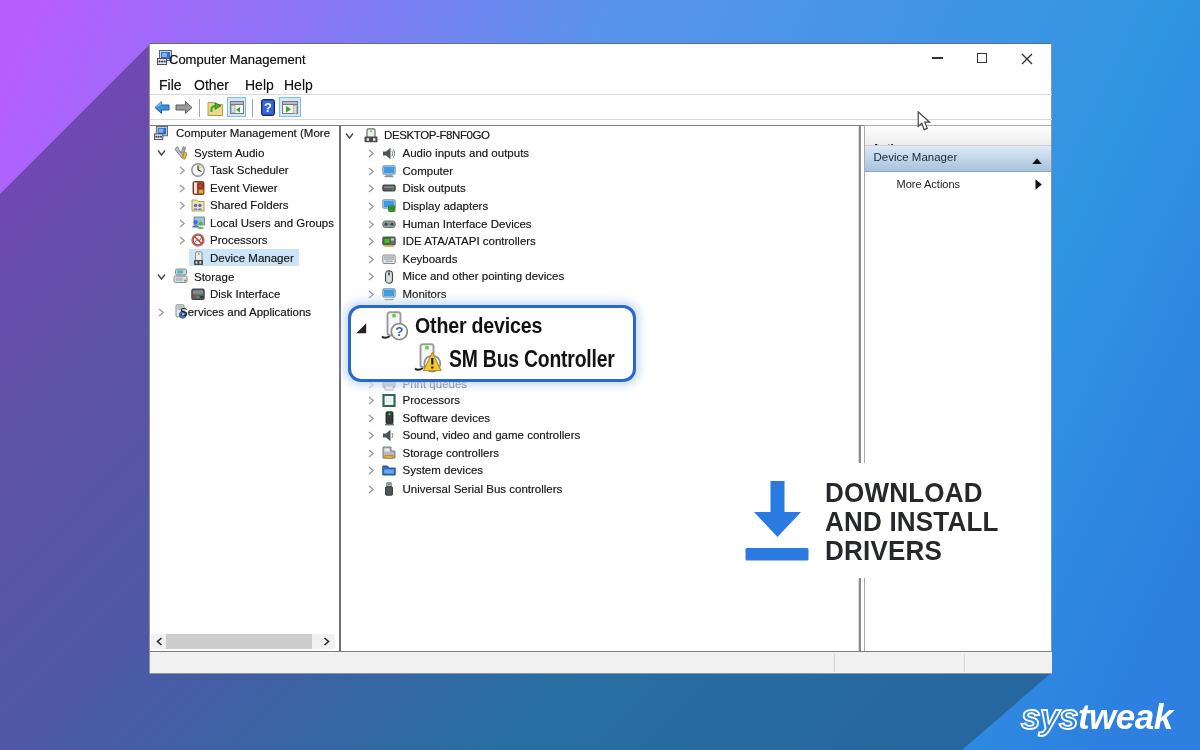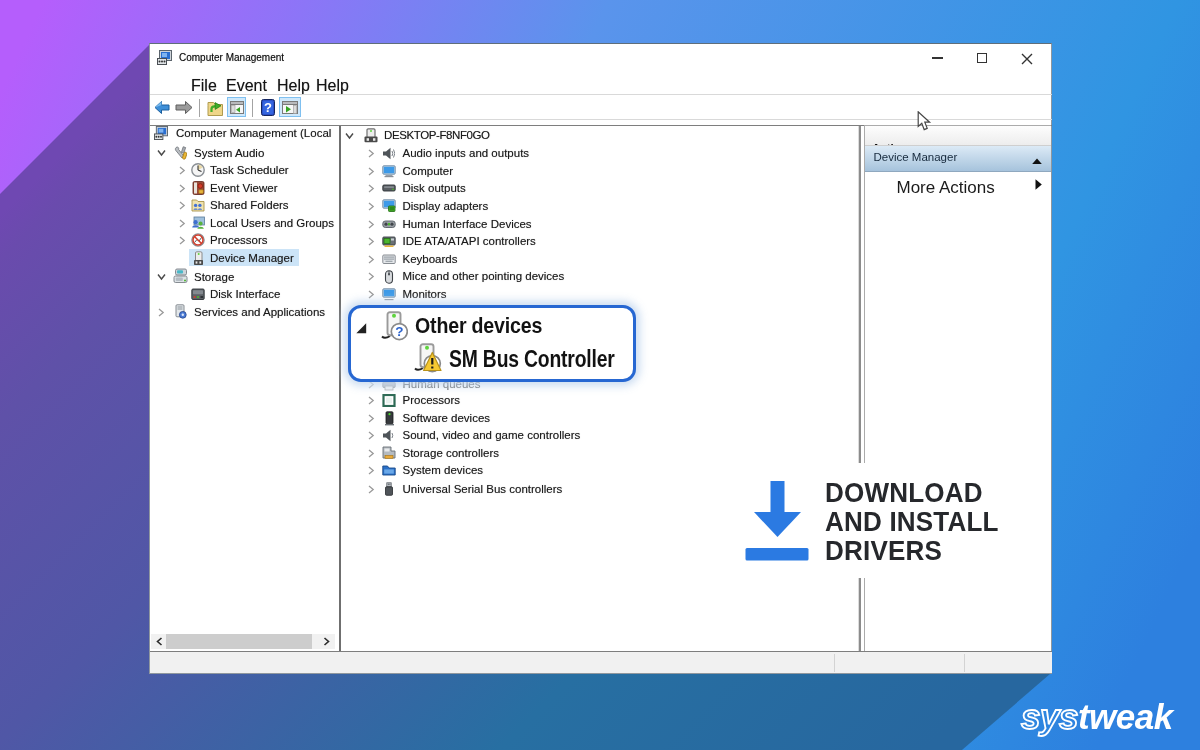--- a/index.html
+++ b/index.html
@@ -6,24 +6,24 @@
        font-family:"Liberation Sans",sans-serif;}
   .abs{position:absolute;}
   #bg{left:0;top:0;width:1200px;height:750px;
       background:linear-gradient(115deg,#b55efc 2.8%,#8c75f7 19.8%,#5a94ec 39.3%,#3095e2 76%,#2d80df 93.3%);}
   #bgshadow{left:0;top:0;width:1200px;height:750px;
       background:linear-gradient(135deg,#6f48b2 11%,#6a4bad 13.3%,#5f51a8 21.5%,#5057a6 38%,#276fa2 64%,#27679f 86%);
       clip-path:polygon(150px 44px,1050px 44px,1050px 674px,962px 750px,0 750px,0 194px);}
   
   #win{left:149px;top:43px;width:903px;height:631px;background:#fff;
        border:1px solid #8f979e;border-top-color:#5f6e7a;box-sizing:border-box;}
-  #titlebar-txt{left:179px;top:52px;font-size:10px;color:#101010;text-shadow:0 0 0.7px rgba(16,16,16,0.5);}
+  #titlebar-txt{left:169px;top:52px;font-size:13px;color:#101010;text-shadow:0 0 0.7px rgba(16,16,16,0.5);}
   .capbtn{color:#333;}
   
-  .menu{top:77px;font-size:16px;color:#141414;text-shadow:0 0 0.7px rgba(20,20,20,0.5);margin-left:32px;}
+  .menu{top:77px;font-size:14px;color:#141414;text-shadow:0 0 0.7px rgba(20,20,20,0.5);}
   
   .hline{height:1px;background:#d9d9d9;}
   .darkline{height:1px;background:#7e7e7e;}
   .vdiv{width:2px;background:#6f6f6f;}
   
   .row{position:absolute;height:17px;display:flex;align-items:center;font-size:11.5px;color:#1b1b1b;white-space:nowrap;text-shadow:0 0 0.7px rgba(27,27,27,0.5);}
   
   #actions-pane{left:864px;top:125px;width:187px;height:526px;background:#fff;border-left:1px solid #ababab;border-top:1px solid #ababab;box-sizing:border-box;}
   
   #statusbar{left:150px;top:652px;width:902px;height:21px;background:#f1f1f1;}
@@ -51,21 +51,21 @@
     <circle cx="7.5" cy="11.5" r="1" fill="#333"></circle>
 </svg>
 <div id="titlebar-txt" class="abs">Computer Management</div>
 <div class="abs capbtn" style="left:932px;top:57px;width:11px;height:1.6px;background:#333"></div>
 <div class="abs capbtn" style="left:977px;top:53px;width:8px;height:8px;border:1.4px solid #333"></div>
 <svg class="abs" style="left:1021px;top:52.5px" width="12" height="12" viewBox="0 0 12 12">
     <path d="M1,1 L11,11 M11,1 L1,11" stroke="#333" stroke-width="1.4"></path>
   </svg>
 
 <div class="abs menu" style="left:159px">File</div>
-<div class="abs menu" style="left:194px">Event</div>
+<div class="abs menu" style="left:194px">Other</div>
 <div class="abs menu" style="left:245px">Help</div>
 <div class="abs menu" style="left:284px">Help</div>
 <div class="abs hline" style="left:150px;top:94px;width:902px"></div>
 
 <svg class="abs" style="left:154px;top:100px" width="16" height="15" viewBox="0 0 16 15">
   <path d="M7.5,1.5 L1,7.5 L7.5,13.5 L7.5,10 L15,10 L15,5 L7.5,5 Z" fill="#3e8fd8" stroke="#1b5f9e" stroke-width="1"></path>
   <path d="M7.5,1.5 L1,7.5 L7.5,5 Z" fill="#7bbcf0" stroke="none"></path>
 </svg>
 <svg class="abs" style="left:175px;top:100px" width="18" height="15" viewBox="0 0 18 15">
   <path d="M10.5,1.5 L17,7.5 L10.5,13.5 L10.5,10 L1,10 L1,5 L10.5,5 Z" fill="#9b9b9b" stroke="#5f5f5f" stroke-width="1"></path>
@@ -105,21 +105,21 @@
 <div id="actions-pane" class="abs"></div>
 <div class="abs" style="left:865px;top:126px;width:186px;height:19px;background:linear-gradient(#fdfdfd,#ededed)"></div>
 <div class="abs" style="left:872px;top:142px;font-size:11.5px;font-weight:bold;color:#101010">Actions</div>
 <div class="abs" style="left:865px;top:145px;width:186px;height:1px;background:#cfcfcf"></div>
 <div class="abs" style="left:865px;top:146px;width:186px;height:25px;background:linear-gradient(#dceaf6,#a6c3dc);border-bottom:1px solid #8fa8bf">
   <div style="position:absolute;left:8.5px;top:5px;font-size:11.5px;color:#16293c">Device Manager</div>
   <svg style="position:absolute;left:167px;top:12px" width="10" height="7" viewBox="0 0 10 7">
       <polygon points="5,0.5 9.8,6 0.2,6" fill="#111"></polygon>
     </svg>
 </div>
-<div class="abs" style="left:896.5px;top:177.5px;font-size:17px;color:#1b1b1b">More Actions</div>
+<div class="abs" style="left:896.5px;top:177.5px;font-size:11px;color:#1b1b1b">More Actions</div>
 <svg class="abs" style="left:1034.5px;top:179px" width="7" height="11" viewBox="0 0 7 11">
     <polygon points="0.5,0.2 6.8,5.5 0.5,10.8" fill="#111"></polygon>
   </svg>
 <div class="abs darkline" style="left:150px;top:651px;width:902px"></div>
 <div id="statusbar" class="abs"></div>
 <div class="abs" style="left:834px;top:654px;width:1px;height:18px;background:#d3d3d3"></div>
 <div class="abs" style="left:964px;top:654px;width:1px;height:18px;background:#d3d3d3"></div>
 
 <div class="abs" style="left:151px;top:634px;width:184px;height:15px;background:#f1f1f1"></div>
 <div class="abs" style="left:166px;top:634px;width:146px;height:15px;background:#cdcdcd"></div>
@@ -136,21 +136,21 @@
 
 <svg class="abs" style="left:154px;top:126px" width="14" height="14" viewBox="0 0 15 15">
   <rect x="2.5" y="0.5" width="12" height="10" fill="#cfd4d9" stroke="#5b646c"></rect>
       <rect x="4" y="2" width="9" height="7" fill="#2a6ed0"></rect>
       <rect x="5" y="3" width="5" height="4" fill="#7fb3f0"></rect>
   <rect x="0.5" y="8.5" width="9" height="6" fill="#dfe3e6" stroke="#4a4f54"></rect>
       <circle cx="2.5" cy="11.5" r="1" fill="#333"></circle>
       <circle cx="5" cy="11.5" r="1" fill="#333"></circle>
       <circle cx="7.5" cy="11.5" r="1" fill="#333"></circle>
 </svg>
-<div class="row" style="left:176px;top:124.5px;width:162px;overflow:hidden">Computer Management (Local</div>
+<div class="row" style="left:176px;top:124.5px;width:162px;overflow:hidden">Computer Management (More</div>
 
 <svg class="abs" style="left:157px;top:149px" width="9" height="8" viewBox="0 0 9 8">
       <path d="M1,1.5 L4.5,6 L8,1.5" stroke="#4a4a4a" stroke-width="1.4" fill="none"></path>
     </svg>
 <svg class="abs" style="left:174px;top:146px" width="13" height="14" viewBox="0 0 13 14">
   <path d="M3,1 C1.5,1.5 1,3 1.6,4.2 L8,12 L10,10.4 L4.6,3.4 C5,2 4.4,1 3,1 Z" fill="#b9bdc2" stroke="#6d7277" stroke-width="0.8"></path>
   <rect x="8.2" y="1" width="2.6" height="6" fill="#a8acb2" stroke="#6d7277" stroke-width="0.7" transform="rotate(18 9.5 4)"></rect>
   <rect x="9.2" y="6.2" width="3" height="7" rx="1.4" fill="#eab735" stroke="#a87d14" stroke-width="0.8" transform="rotate(18 10.7 9.7)"></rect>
 </svg>
 <div class="row" style="left:194px;top:144px">System Audio</div>
@@ -244,21 +244,21 @@
 <svg class="abs" style="left:157px;top:307.5px" width="8" height="9" viewBox="0 0 8 9">
       <path d="M2,1 L6.2,4.5 L2,8" stroke="#9a9a9a" stroke-width="1.3" fill="none"></path>
     </svg>
 <svg class="abs" style="left:174px;top:304px" width="13" height="15" viewBox="0 0 13 15">
   <rect x="2" y="0.8" width="8" height="12" rx="1" fill="#e3e7ea" stroke="#798087" stroke-width="0.9"></rect>
   <rect x="3.5" y="2.4" width="5" height="1.2" fill="#9aa1a8"></rect>
       <rect x="3.5" y="4.4" width="5" height="1.2" fill="#9aa1a8"></rect>
   <circle cx="8.8" cy="10.8" r="3.4" fill="#4a7ad4" stroke="#24448a" stroke-width="0.8"></circle>
   <circle cx="8.8" cy="10.8" r="1.2" fill="#dce6f8"></circle>
 </svg>
-<div class="row" style="left:194px;top:303px">Services and Applications</div>
+<div class="row" style="left:180px;top:303px">Services and Applications</div>
 </div>
 <div id="righttree">
 
 <svg class="abs" style="left:345px;top:131.5px" width="9" height="8" viewBox="0 0 9 8">
       <path d="M1,1.5 L4.5,6 L8,1.5" stroke="#4a4a4a" stroke-width="1.4" fill="none"></path>
     </svg>
 <svg class="abs" style="left:363px;top:128px" width="16" height="15" viewBox="0 0 16 15">
   <rect x="4" y="0.8" width="8" height="9.5" rx="1.2" fill="#ededed" stroke="#707070" stroke-width="1.2"></rect>
   <circle cx="8" cy="3" r="1" fill="#5fd43e"></circle>
   <rect x="1.5" y="8.6" width="13" height="5.6" rx="1" fill="#4a4a4a"></rect>
@@ -363,21 +363,21 @@
 
 <div class="abs" style="left:360px;top:374.5px;width:260px;height:18px;opacity:0.65">
 <svg class="abs" style="left:6.5px;top:5px" width="8" height="9" viewBox="0 0 8 9">
         <path d="M2,1 L6.2,4.5 L2,8" stroke="#9a9a9a" stroke-width="1.3" fill="none"></path>
       </svg>
 <svg class="abs" style="left:22px;top:3px" width="14" height="13" viewBox="0 0 14 13">
   <rect x="3" y="0.8" width="8" height="3.5" fill="#d8dbde" stroke="#7a8087" stroke-width="0.8"></rect>
   <rect x="0.8" y="4" width="12.4" height="5.5" rx="1" fill="#9aa1a8" stroke="#5a6066" stroke-width="0.8"></rect>
   <rect x="3" y="8" width="8" height="4" fill="#e8eaec" stroke="#7a8087" stroke-width="0.8"></rect>
 </svg>
-<div class="row" style="left:42.5px;top:0.5px">Human queues</div>
+<div class="row" style="left:42.5px;top:0.5px">Print queues</div>
 </div>
 
 <svg class="abs" style="left:366.5px;top:396px" width="8" height="9" viewBox="0 0 8 9">
       <path d="M2,1 L6.2,4.5 L2,8" stroke="#9a9a9a" stroke-width="1.3" fill="none"></path>
     </svg>
 <svg class="abs" style="left:382px;top:394px" width="14" height="13" viewBox="0 0 14 13">
   <rect x="1.5" y="1" width="11" height="11" fill="#fff" stroke="#2d6a55" stroke-width="2.2"></rect>
   <rect x="4.2" y="3.7" width="5.6" height="5.6" fill="#e8f2ee" stroke="#2d6a55" stroke-width="0.01"></rect>
 </svg>
 <div class="row" style="left:402.5px;top:391.5px">Processors</div>

